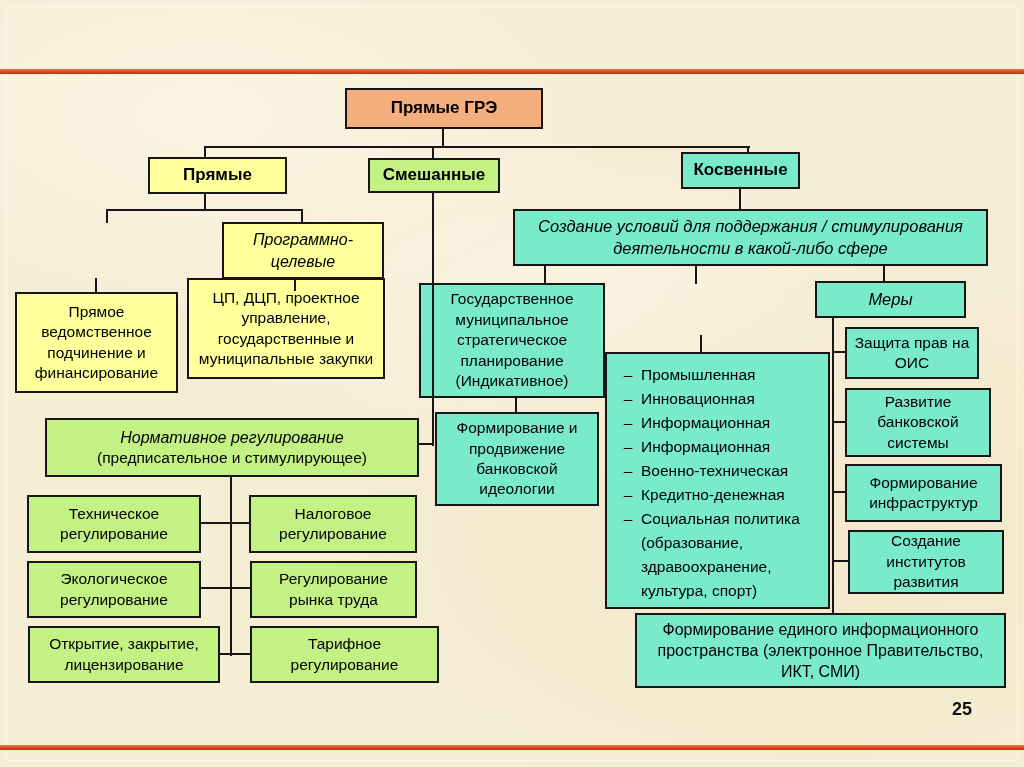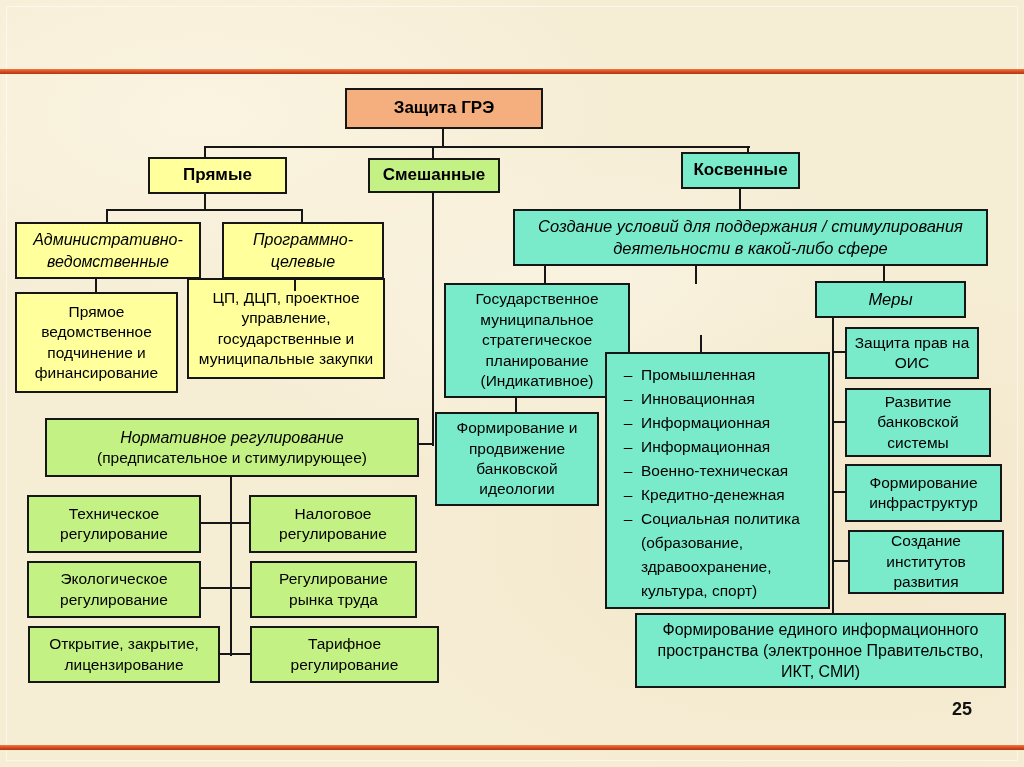--- a/index.html
+++ b/index.html
@@ -41,36 +41,33 @@
 </head>
 <body>
 
 <div class="stage">
   <div class="frame"></div>
   <div class="accent" style="top:69px"></div>
   <div class="accent" style="top:745px"></div>
 
 
   <div class="box orange bold" style="left:345px;top:88px;width:198px;height:41px">
-    <span>Защита ГРЭ</span>
+    <span>Прямые ГРЭ</span>
   </div>
 
   <div class="box yellow bold" style="left:148px;top:157px;width:139px;height:37px">
     <span>Прямые</span>
   </div>
   <div class="box green bold" style="left:368px;top:158px;width:132px;height:35px">
     <span>Смешанные</span>
   </div>
   <div class="box cyan bold" style="left:681px;top:152px;width:119px;height:37px">
     <span>Косвенные</span>
   </div>
 
-  <div class="box yellow ital" style="left:15px;top:222px;width:186px;height:57px">
-    <span>Административно-ведомственные</span>
-  </div>
   <div class="box yellow ital nw1" style="left:222px;top:222px;width:162px;height:57px">
     <span>Программно-целевые</span>
   </div>
   <div class="box yellow" style="left:15px;top:292px;width:163px;height:101px">
     <span>Прямое ведомственное подчинение и финансирование</span>
   </div>
   <div class="box yellow" style="left:187px;top:278px;width:198px;height:101px">
     <span>ЦП, ДЦП, проектное управление, государственные и муниципальные закупки</span>
   </div>
 
@@ -93,21 +90,21 @@
   <div class="box green" style="left:28px;top:626px;width:192px;height:57px">
     <span>Открытие, закрытие, лицензирование</span>
   </div>
   <div class="box green" style="left:250px;top:626px;width:189px;height:57px">
     <span>Тарифное регулирование</span>
   </div>
 
   <div class="box cyan ital" style="left:513px;top:209px;width:475px;height:57px;font-size:16.5px">
     <span>Создание условий для поддержания / стимулирования деятельности в какой-либо сфере</span>
   </div>
-  <div class="box cyan" style="left:444px;top:283px;width:186px;height:115px">
+  <div class="box cyan" style="left:419px;top:283px;width:186px;height:115px">
     <span>Государственное муниципальное стратегическое планирование (Индикативное)</span>
   </div>
   <div class="box cyan ital" style="left:815px;top:281px;width:151px;height:37px;font-size:16.5px">
     <span>Меры</span>
   </div>
   <div class="box cyan" style="left:435px;top:412px;width:164px;height:94px">
     <span>Формирование и продвижение банковской идеологии</span>
   </div>
 
   <div class="box cyan listbox" style="left:605px;top:352px;width:225px;height:257px">

